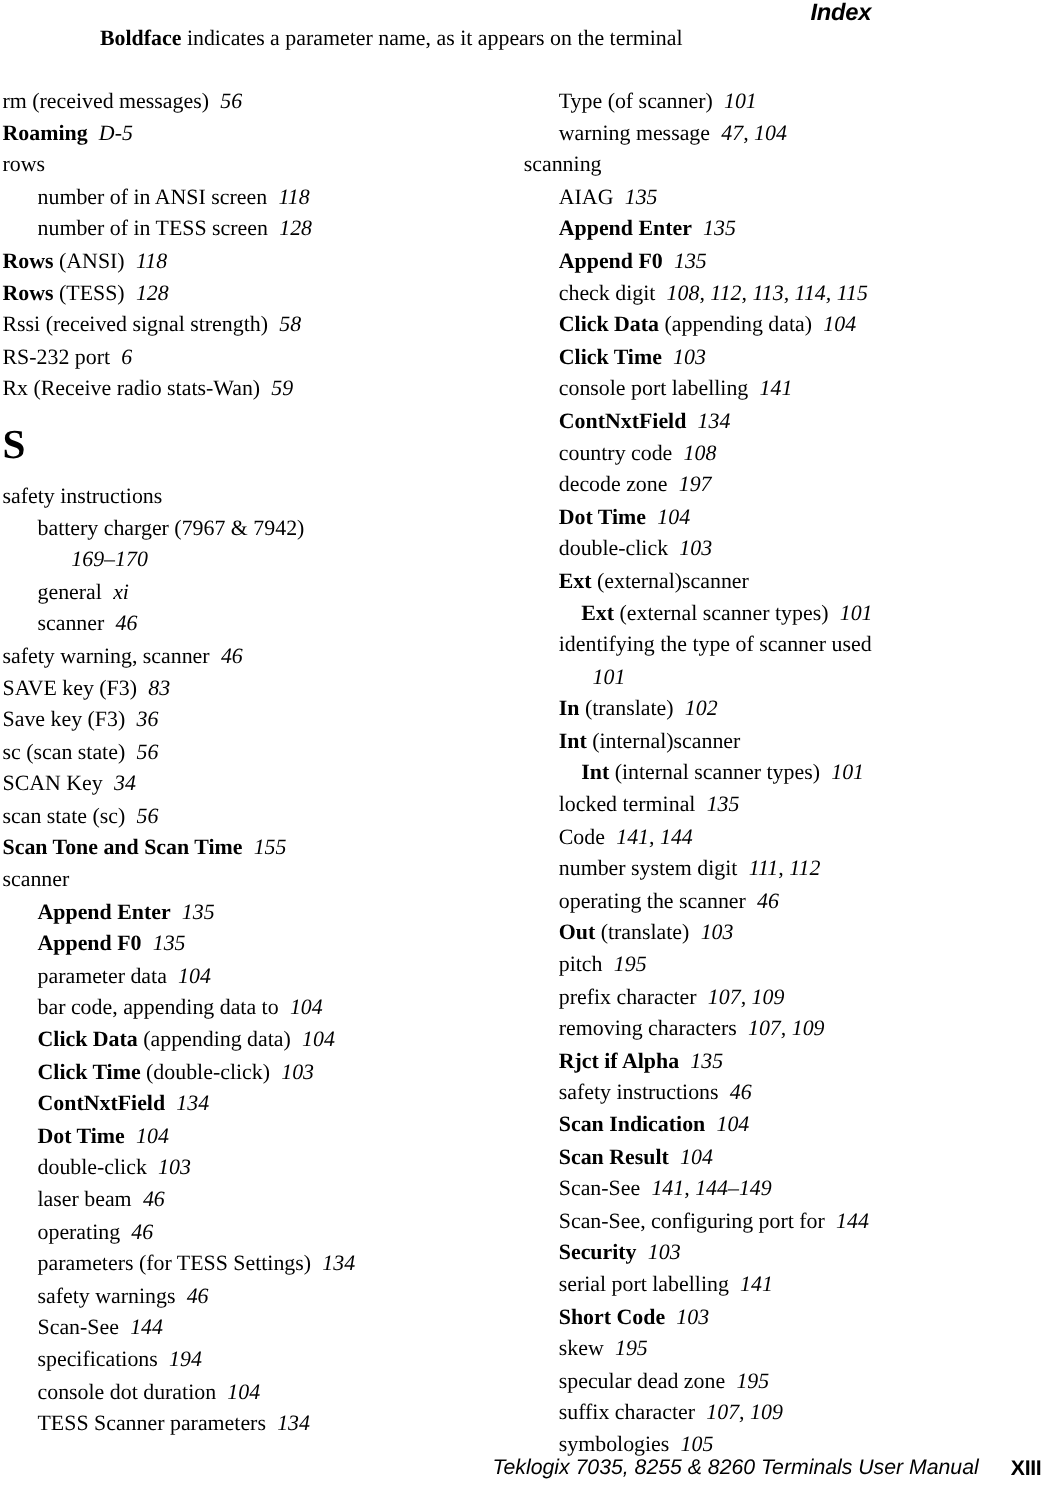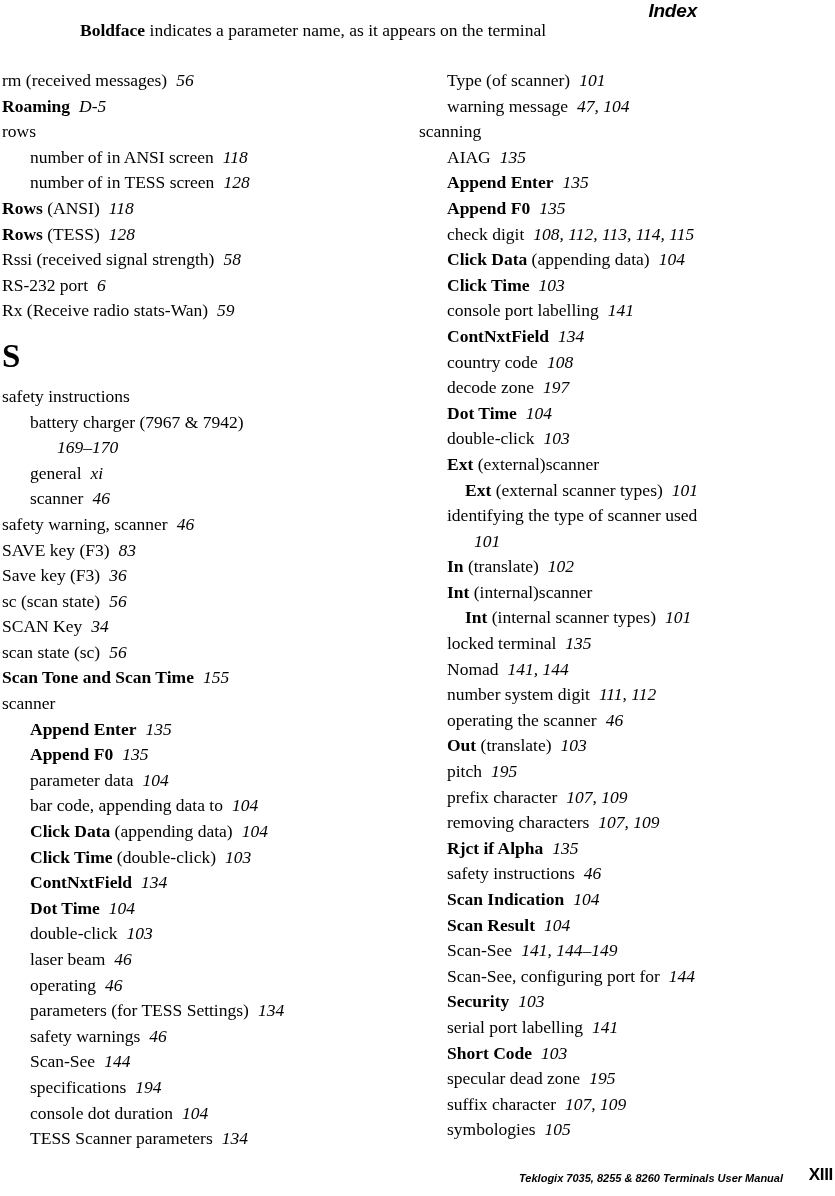--- a/index.html
+++ b/index.html
@@ -92,22 +92,22 @@
     left: 0;
     bottom: 8px;
     width: 835px;
     height: 30px;
     font-family: "Liberation Sans", "DejaVu Sans", sans-serif;
   }
   #footer-title {
     position: absolute;
     right: 52px;
     bottom: 4px;
-    font-size: 11px;
-    font-weight: bold;
+    font-size: 17px;
+    font-weight: normal;
     font-style: italic;
   }
   #footer-pagenum {
     position: absolute;
     right: 2px;
     bottom: 3px;
     font-size: 17px;
     font-weight: bold;
     letter-spacing: -0.3px;
   }
@@ -183,36 +183,37 @@
       <div class="entry lvl-1"><span class="term bold">Dot Time</span><span class="pages">104</span></div>
       <div class="entry lvl-1"><span class="term">double-click</span><span class="pages">103</span></div>
       <div class="entry lvl-1"><span class="term bold">Ext</span><span class="qual"> (external)scanner</span></div>
       <div class="entry lvl-2"><span class="term bold">Ext</span><span class="qual"> (external scanner types)</span><span class="pages">101</span></div>
       <div class="entry lvl-1"><span class="term">identifying the type of scanner used</span></div>
       <div class="entry lvl-2"><span class="pages">101</span></div>
       <div class="entry lvl-1"><span class="term bold">In</span><span class="qual"> (translate)</span><span class="pages">102</span></div>
       <div class="entry lvl-1"><span class="term bold">Int</span><span class="qual"> (internal)scanner</span></div>
       <div class="entry lvl-2"><span class="term bold">Int</span><span class="qual"> (internal scanner types)</span><span class="pages">101</span></div>
       <div class="entry lvl-1"><span class="term">locked terminal</span><span class="pages">135</span></div>
-      <div class="entry lvl-1"><span class="term">Nomad</span><span class="pages">141, 144</span></div>
+      <div class="entry lvl-1"><span class="term">Code</span><span class="pages">141, 144</span></div>
       <div class="entry lvl-1"><span class="term">number system digit</span><span class="pages">111, 112</span></div>
       <div class="entry lvl-1"><span class="term">operating the scanner</span><span class="pages">46</span></div>
       <div class="entry lvl-1"><span class="term bold">Out</span><span class="qual"> (translate)</span><span class="pages">103</span></div>
       <div class="entry lvl-1"><span class="term">pitch</span><span class="pages">195</span></div>
       <div class="entry lvl-1"><span class="term">prefix character</span><span class="pages">107, 109</span></div>
       <div class="entry lvl-1"><span class="term">removing characters</span><span class="pages">107, 109</span></div>
       <div class="entry lvl-1"><span class="term bold">Rjct if Alpha</span><span class="pages">135</span></div>
       <div class="entry lvl-1"><span class="term">safety instructions</span><span class="pages">46</span></div>
       <div class="entry lvl-1"><span class="term bold">Scan Indication</span><span class="pages">104</span></div>
       <div class="entry lvl-1"><span class="term bold">Scan Result</span><span class="pages">104</span></div>
       <div class="entry lvl-1"><span class="term">Scan-See</span><span class="pages">141, 144–149</span></div>
       <div class="entry lvl-1"><span class="term">Scan-See, configuring port for</span><span class="pages">144</span></div>
       <div class="entry lvl-1"><span class="term bold">Security</span><span class="pages">103</span></div>
       <div class="entry lvl-1"><span class="term">serial port labelling</span><span class="pages">141</span></div>
       <div class="entry lvl-1"><span class="term bold">Short Code</span><span class="pages">103</span></div>
+      <div class="entry lvl-1"><span class="term">skew</span><span class="pages">195</span></div>
       <div class="entry lvl-1"><span class="term">specular dead zone</span><span class="pages">195</span></div>
       <div class="entry lvl-1"><span class="term">suffix character</span><span class="pages">107, 109</span></div>
       <div class="entry lvl-1"><span class="term">symbologies</span><span class="pages">105</span></div>
       <div class="entry lvl-1"></div>
     </div>
 </div>
 
 <div id="page-footer">
   <div id="footer-title">Teklogix 7035, 8255 &amp; 8260 Terminals User Manual</div>
   <div id="footer-pagenum">XIII</div>

